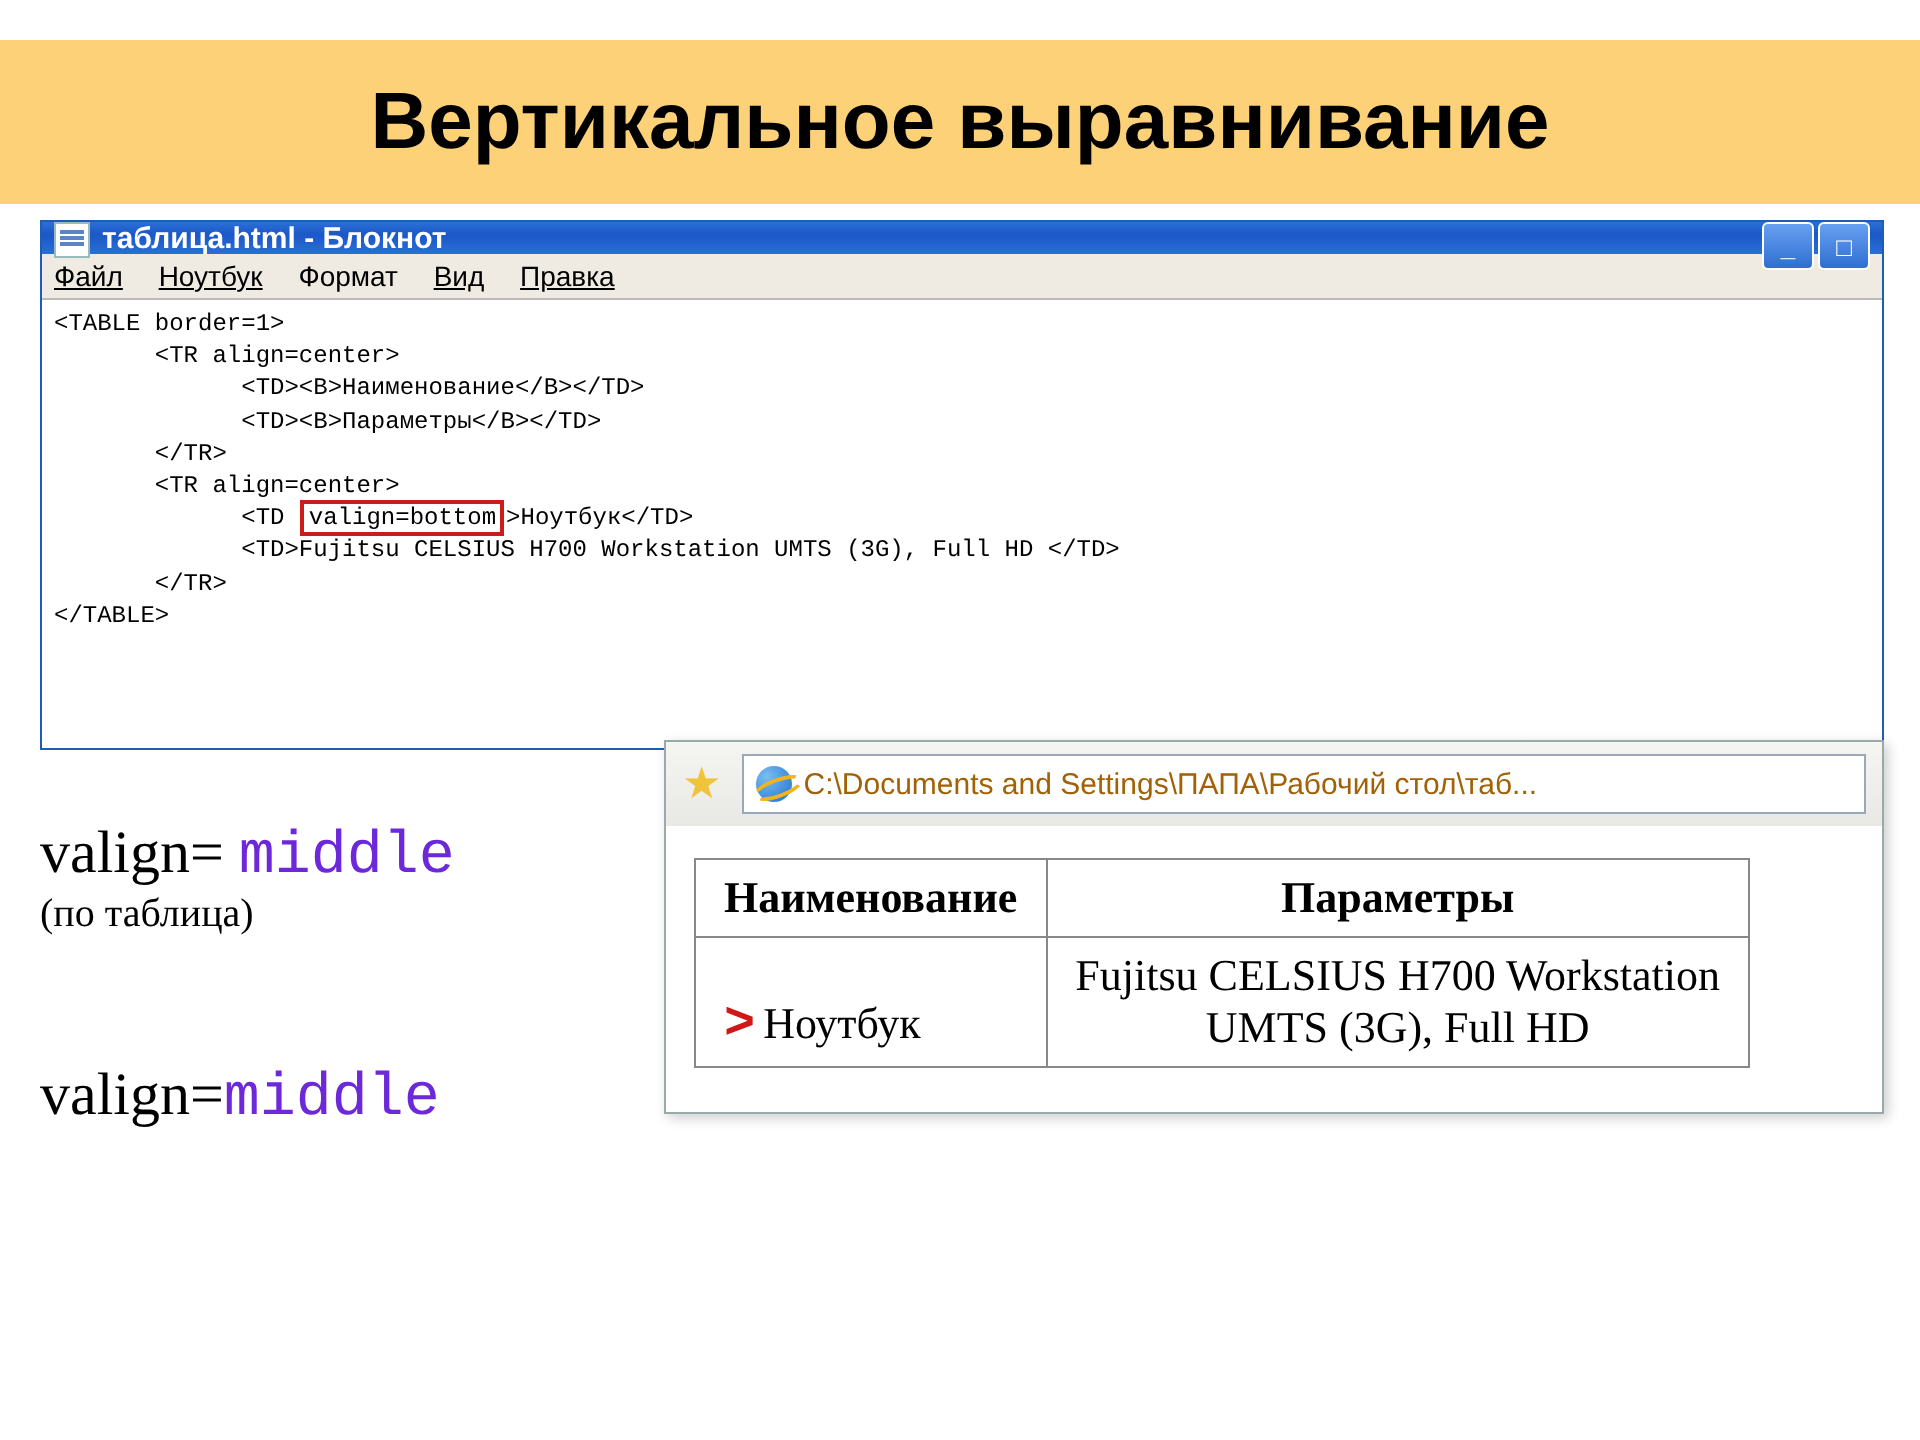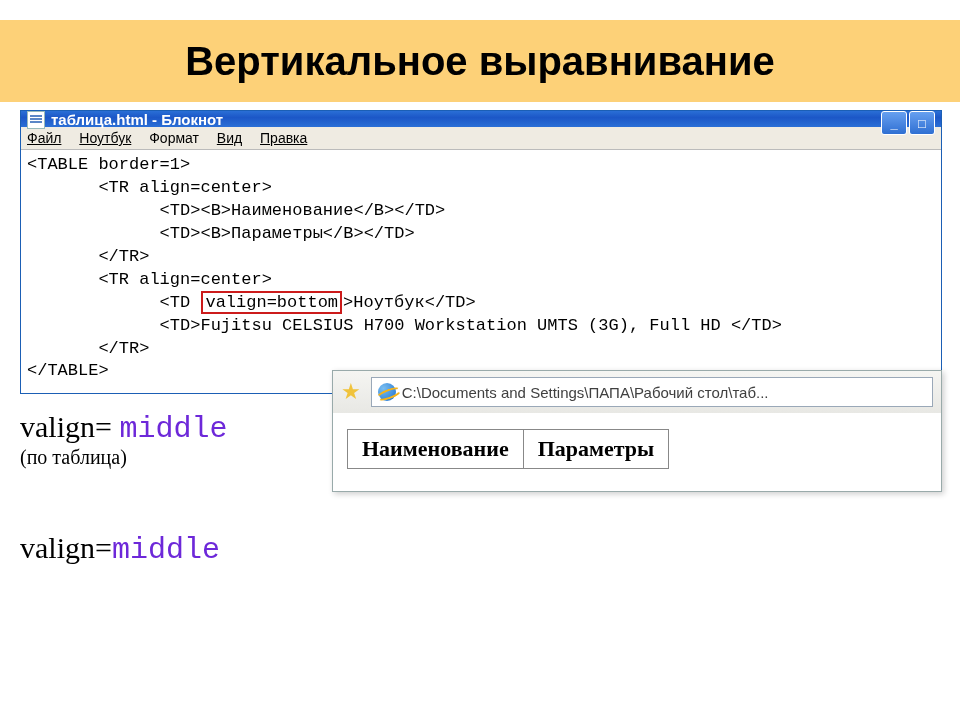--- a/index.html
+++ b/index.html
@@ -89,21 +89,21 @@
   .np-menubar span {
     margin-right: 14px;
   }
   .np-menubar span u {
     text-decoration: underline;
   }
   .np-body {
     background: #fff;
     padding: 4px 6px 10px 6px;
     font-family: "Courier New", monospace;
-    font-size: 17px;
+    font-size: 12px;
     line-height: 1.35;
     white-space: pre;
     min-height: 210px;
   }
   .redbox {
     border: 2px solid #cc1b1b;
     padding: 0 2px;
     margin: 0 1px;
   }
 
@@ -152,21 +152,21 @@
   }
   .ie-field {
     flex: 1;
     height: 28px;
     background: #fff;
     border: 1px solid #9aa8b8;
     display: flex;
     align-items: center;
     padding: 0 6px;
     font-size: 15px;
-    color: #404040;
+    color: #a16207;
     overflow: hidden;
   }
   .ie-e {
     width: 18px;
     height: 18px;
     margin-right: 6px;
     border-radius: 50%;
     background: radial-gradient(circle at 30% 30%, #7abef0, #1b6fd0);
     position: relative;
     flex-shrink: 0;
@@ -263,16 +263,25 @@
       <span>C:\Documents and Settings\ПАПА\Рабочий стол\таб...</span>
     </div>
   </div>
   <div class="ie-body">
     <table>
       <tbody>
           <tr>
         <th>Наименование</th>
         <th>Параметры</th>
       </tr>
+      <tr>
+        <td style="vertical-align:bottom;text-align:left;white-space:nowrap">
+          <span class="redangle">&gt;</span><span>Ноутбук</span>
+        </td>
+        <td>
+          <span>Fujitsu CELSIUS H700 Workstation</span><br>
+          <span>UMTS (3G), Full HD</span>
+        </td>
+      </tr>
     </tbody>
       </table>
   </div>
 </div>
 
 </body></html>

